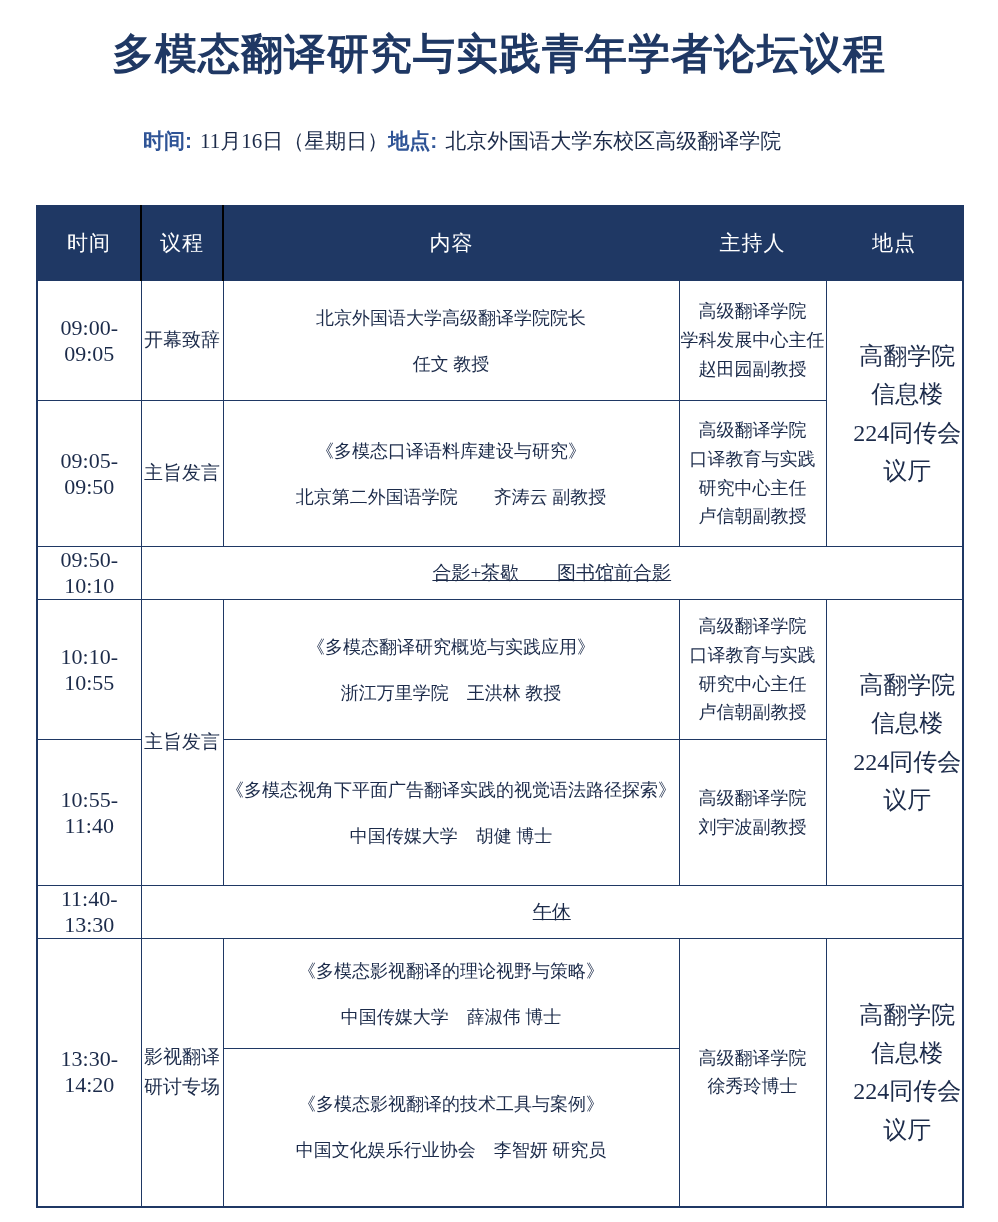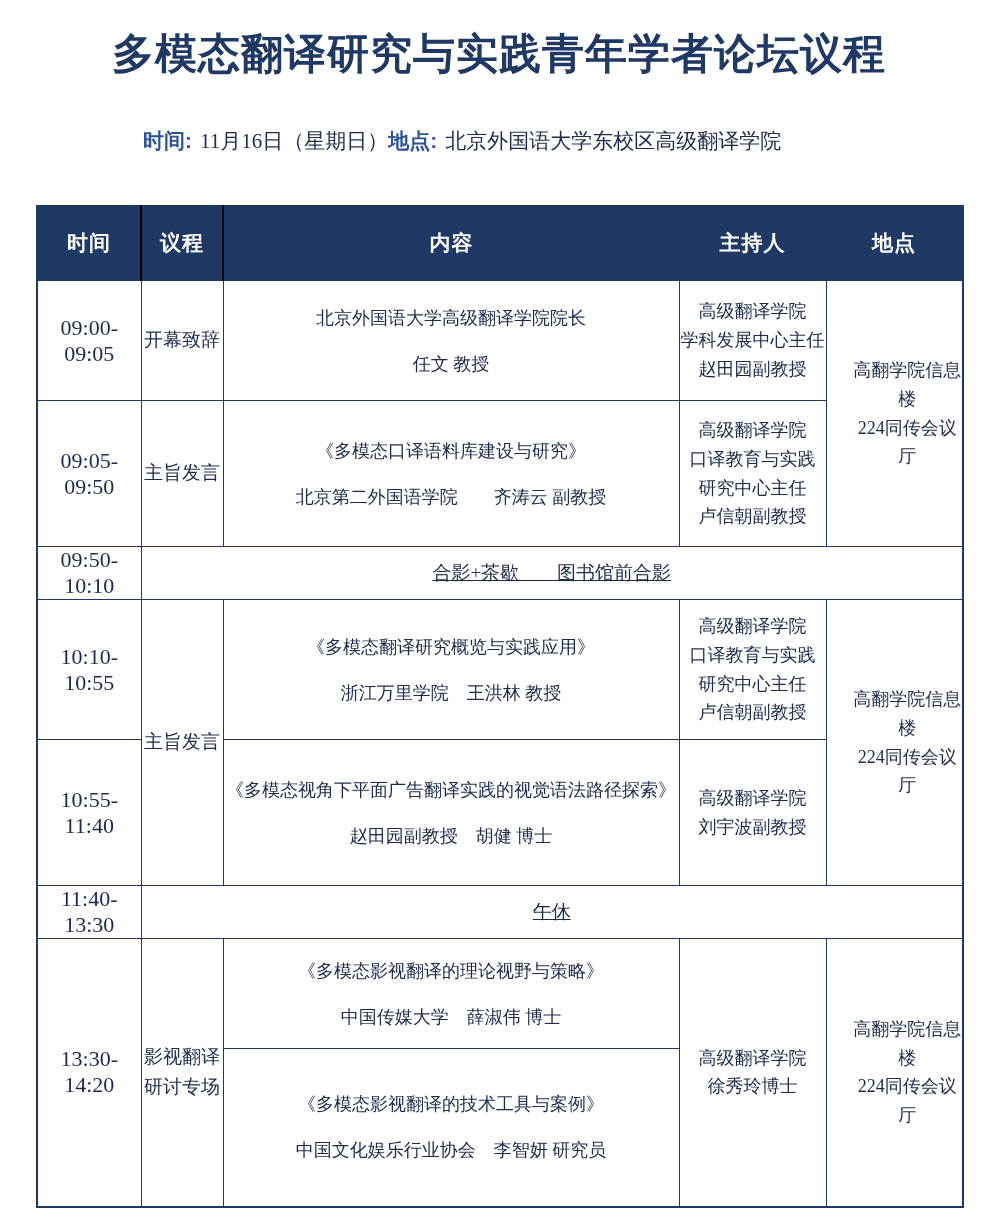--- a/index.html
+++ b/index.html
@@ -42,21 +42,21 @@
   col.c-time   { width:104px; }
   col.c-agenda { width:82px;  }
   col.c-content{ width:456px; }
   col.c-host   { width:147px; }
   col.c-place  { width:137px; }
 
   thead th {
     background:var(--header_bg,#1f3864);
     color:var(--header_text,#ffffff);
     font-family:"Liberation Sans","DejaVu Sans",sans-serif;
-    font-weight:bold;
+    font-weight:normal;
     font-size:21px;
     height:75px;
     text-align:center;
     vertical-align:middle;
     border:0;
     letter-spacing:1px;
   }
   thead th.sep { border-left:2px solid #000000; }
 
   tbody td {
@@ -71,21 +71,21 @@
   tr.h-r5  { height:146px; }
   tr.h-r6  { height:46px;  }
   tr.h-r7a { height:110px; }
   tr.h-r7b { height:158px; }
 
   td.time   { font-size:22px; }
   td.agenda { font-size:19px; line-height:1.6; }
   td.content{ font-size:18px; }
   td.content .cline + .cline { margin-top:22px; }
   td.host   { font-size:18px; line-height:1.6; }
-  td.place  { font-size:18px; line-height:1.6;padding-left:26px; }
+  td.place  { font-size:24px; line-height:1.6;padding-left:26px; }
   td.merged { font-size:19px;text-decoration:underline; }
 </style>
 </head>
 <body>
 
 <div class="page">
 
   <h1 class="title">多模态翻译研究与实践青年学者论坛议程</h1>
 
   <div class="meta">
@@ -165,21 +165,21 @@
         <td class="place" rowspan="2">
           <div>高翻学院信息楼</div>
           <div>224同传会议厅</div>
         </td>
       </tr>
 
       <tr class="h-r5">
         <td class="time">10:55-11:40</td>
         <td class="content">
           <div class="cline">《多模态视角下平面广告翻译实践的视觉语法路径探索》</div>
-          <div class="cline">赵田园副教授　胡健 博士</div>
+          <div class="cline">中国传媒大学　胡健 博士</div>
         </td>
         <td class="host">
           <div>高级翻译学院</div>
           <div>刘宇波副教授</div>
         </td>
       </tr>
 
       <tr class="h-r6">
         <td class="time">11:40-13:30</td>
         <td class="merged" colspan="4">午休</td>

